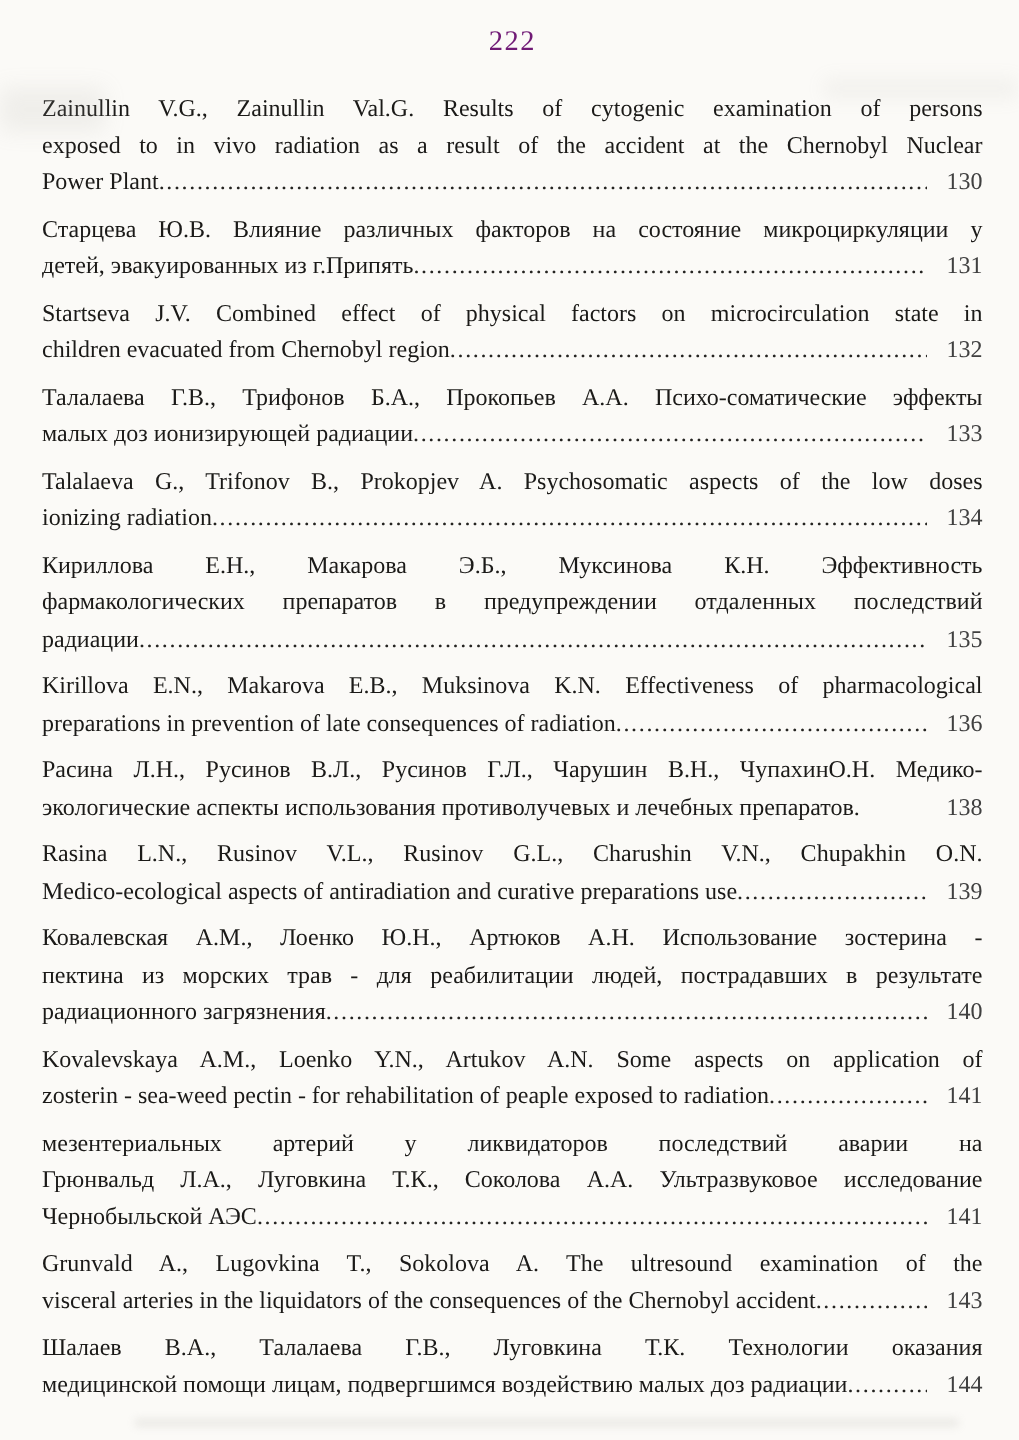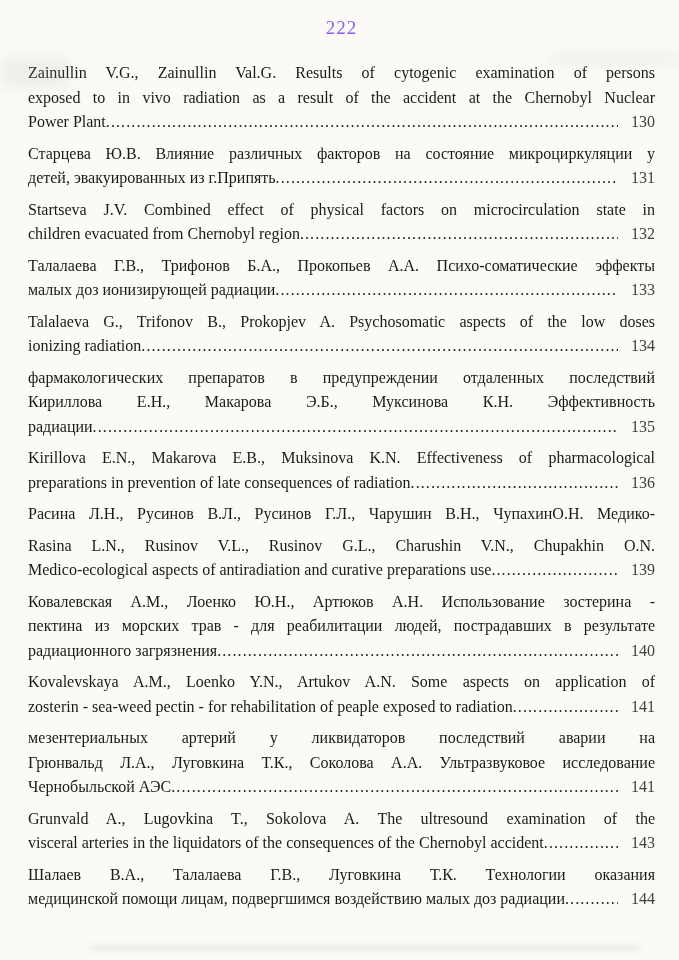--- a/index.html
+++ b/index.html
@@ -21,21 +21,21 @@
     inset: 0;
     padding: 15px 24px 0 28px;
     box-sizing: border-box;
   }
   .page-header {
     text-align: center;
     font-size: 19px;
     line-height: 26px;
     letter-spacing: 1px;
     margin-bottom: 20px;
-    color: #8b5cf6;
+    color: #701a75;
   }
   .toc {
     font-size: 16px;
   }
   .entry {
     margin-bottom: 7px;
   }
   .line {
     text-align: justify;
     text-align-last: justify;
@@ -129,40 +129,45 @@
   <div class="entry">
     <div class="line">Talalaeva G., Trifonov B., Prokopjev A. Psychosomatic aspects of the low doses</div>
         <div class="lastline">
       <span class="text">ionizing radiation</span>
       <span class="leader"></span>
       <span class="pagenum">134</span>
     </div>
   </div>
 
   <div class="entry">
-    <div class="line">фармакологических препаратов в предупреждении отдаленных последствий</div>
-        <div class="line">Кириллова Е.Н., Макарова Э.Б., Муксинова К.Н. Эффективность</div>
+    <div class="line">Кириллова Е.Н., Макарова Э.Б., Муксинова К.Н. Эффективность</div>
+        <div class="line">фармакологических препаратов в предупреждении отдаленных последствий</div>
         <div class="lastline">
       <span class="text">радиации</span>
       <span class="leader"></span>
       <span class="pagenum">135</span>
     </div>
   </div>
 
   <div class="entry">
     <div class="line">Kirillova E.N., Makarova E.B., Muksinova K.N. Effectiveness of pharmacological</div>
         <div class="lastline">
       <span class="text">preparations in prevention of late consequences of radiation</span>
       <span class="leader"></span>
       <span class="pagenum">136</span>
     </div>
   </div>
 
   <div class="entry no-dots">
     <div class="line">Расина Л.Н., Русинов В.Л., Русинов Г.Л., Чарушин В.Н., ЧупахинО.Н. Медико-</div>
+        <div class="lastline">
+      <span class="text">экологические аспекты использования противолучевых и лечебных препаратов.</span>
+      <span class="leader"></span>
+      <span class="pagenum">138</span>
+    </div>
   </div>
 
   <div class="entry">
     <div class="line">Rasina L.N., Rusinov V.L., Rusinov G.L., Charushin V.N., Chupakhin O.N.</div>
         <div class="lastline">
       <span class="text">Medico-ecological aspects of antiradiation and curative preparations use</span>
       <span class="leader"></span>
       <span class="pagenum">139</span>
     </div>
   </div>

